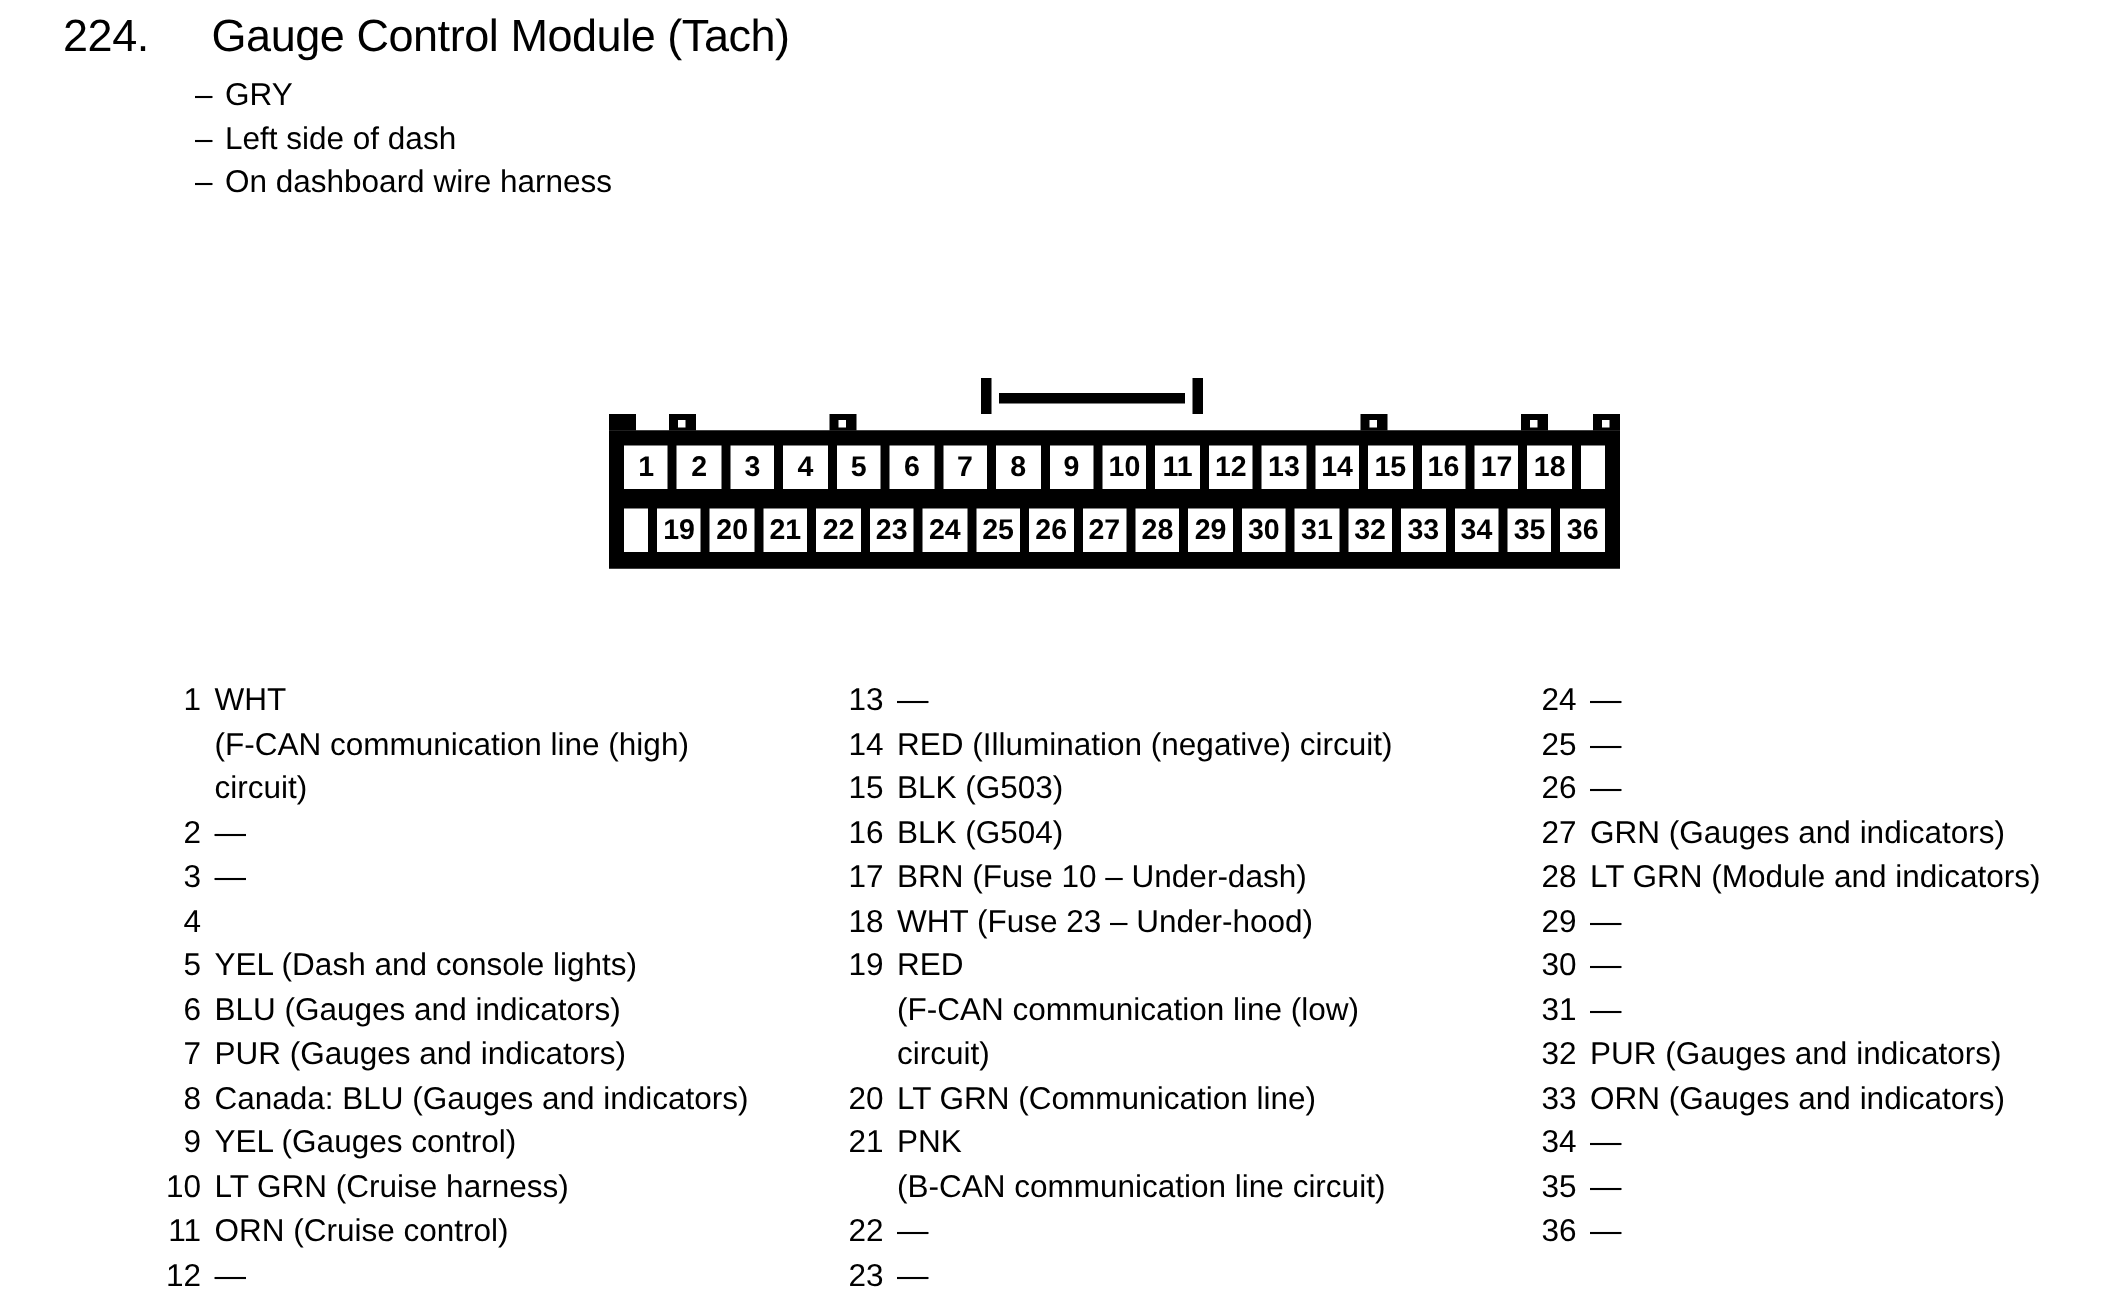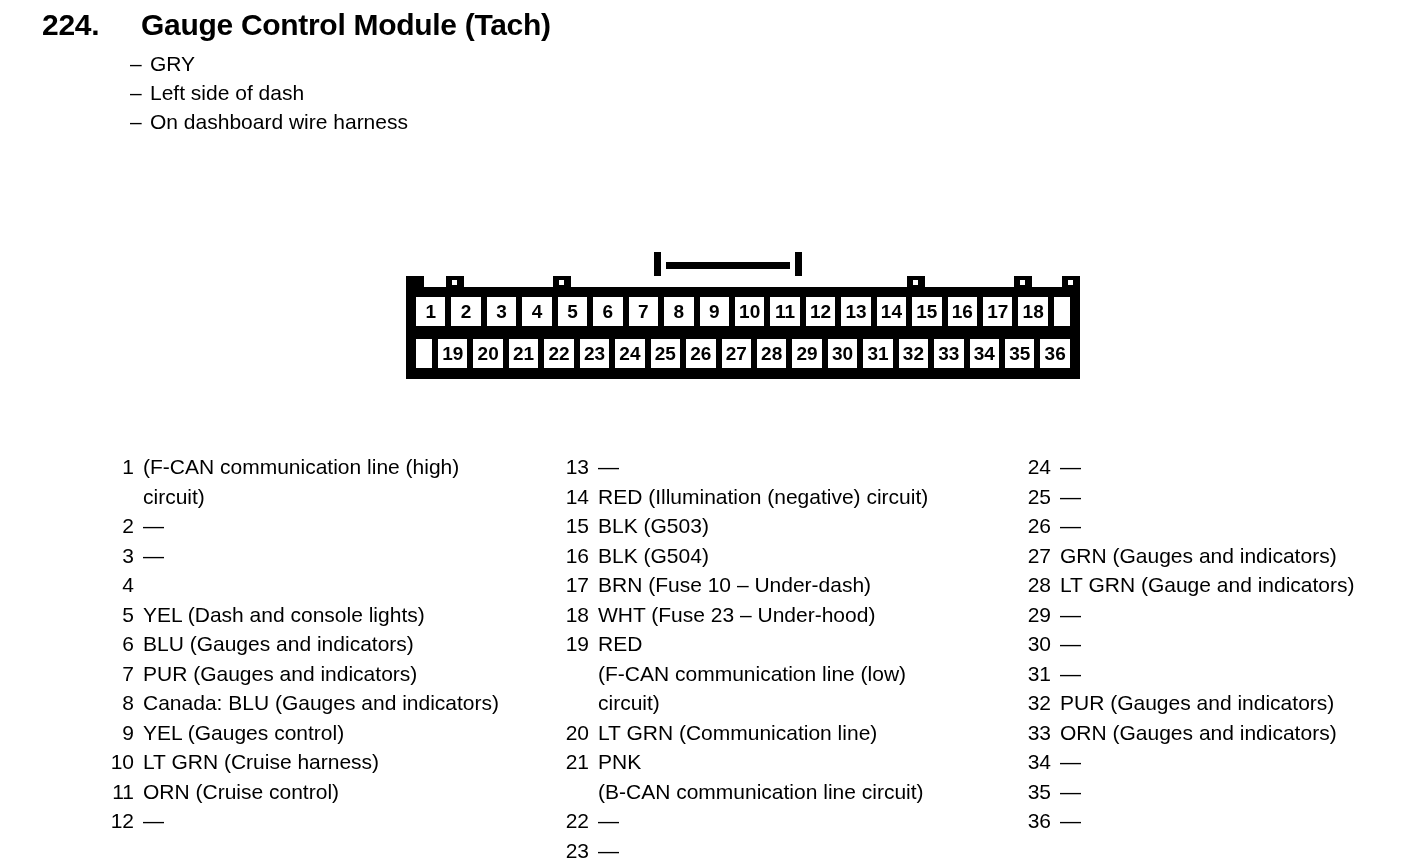--- a/index.html
+++ b/index.html
@@ -22,21 +22,21 @@
   #header {
     position: absolute;
     left: 42px;
     top: 8px;
     width: 1340px;
   }
   #title-row {
     display: flex;
     align-items: baseline;
     font-size: 30px;
-    font-weight: bold;
+    font-weight: normal;
     letter-spacing: -0.3px;
     white-space: nowrap;
   }
   #title-number {
     min-width: 88px;
   }
   #title-text {
     margin-left: 11px;
   }
   #subtitle-list {
@@ -273,20 +273,21 @@
         <div class="pin-cell">36</div>
       </div>
   </div>
 </div>
 
 <div id="pin-lists">
   <div class="pin-column" id="pin-column-0">
       <div class="pin-entry">
         <div class="pin-entry-number">1</div>
         <div class="pin-entry-body">
+          <div class="pin-entry-line">WHT</div>
           <div class="pin-entry-line">(F-CAN communication line (high)</div>
           <div class="pin-entry-line">circuit)</div>
         </div>
       </div>
       <div class="pin-entry">
         <div class="pin-entry-number">2</div>
         <div class="pin-entry-body">
           <div class="pin-entry-line empty-dash">—</div>
         </div>
       </div>
@@ -440,21 +441,21 @@
       </div>
       <div class="pin-entry">
         <div class="pin-entry-number">27</div>
         <div class="pin-entry-body">
           <div class="pin-entry-line">GRN (Gauges and indicators)</div>
         </div>
       </div>
       <div class="pin-entry">
         <div class="pin-entry-number">28</div>
         <div class="pin-entry-body">
-          <div class="pin-entry-line">LT GRN (Gauge and indicators)</div>
+          <div class="pin-entry-line">LT GRN (Module and indicators)</div>
         </div>
       </div>
       <div class="pin-entry">
         <div class="pin-entry-number">29</div>
         <div class="pin-entry-body">
           <div class="pin-entry-line empty-dash">—</div>
         </div>
       </div>
       <div class="pin-entry">
         <div class="pin-entry-number">30</div>

